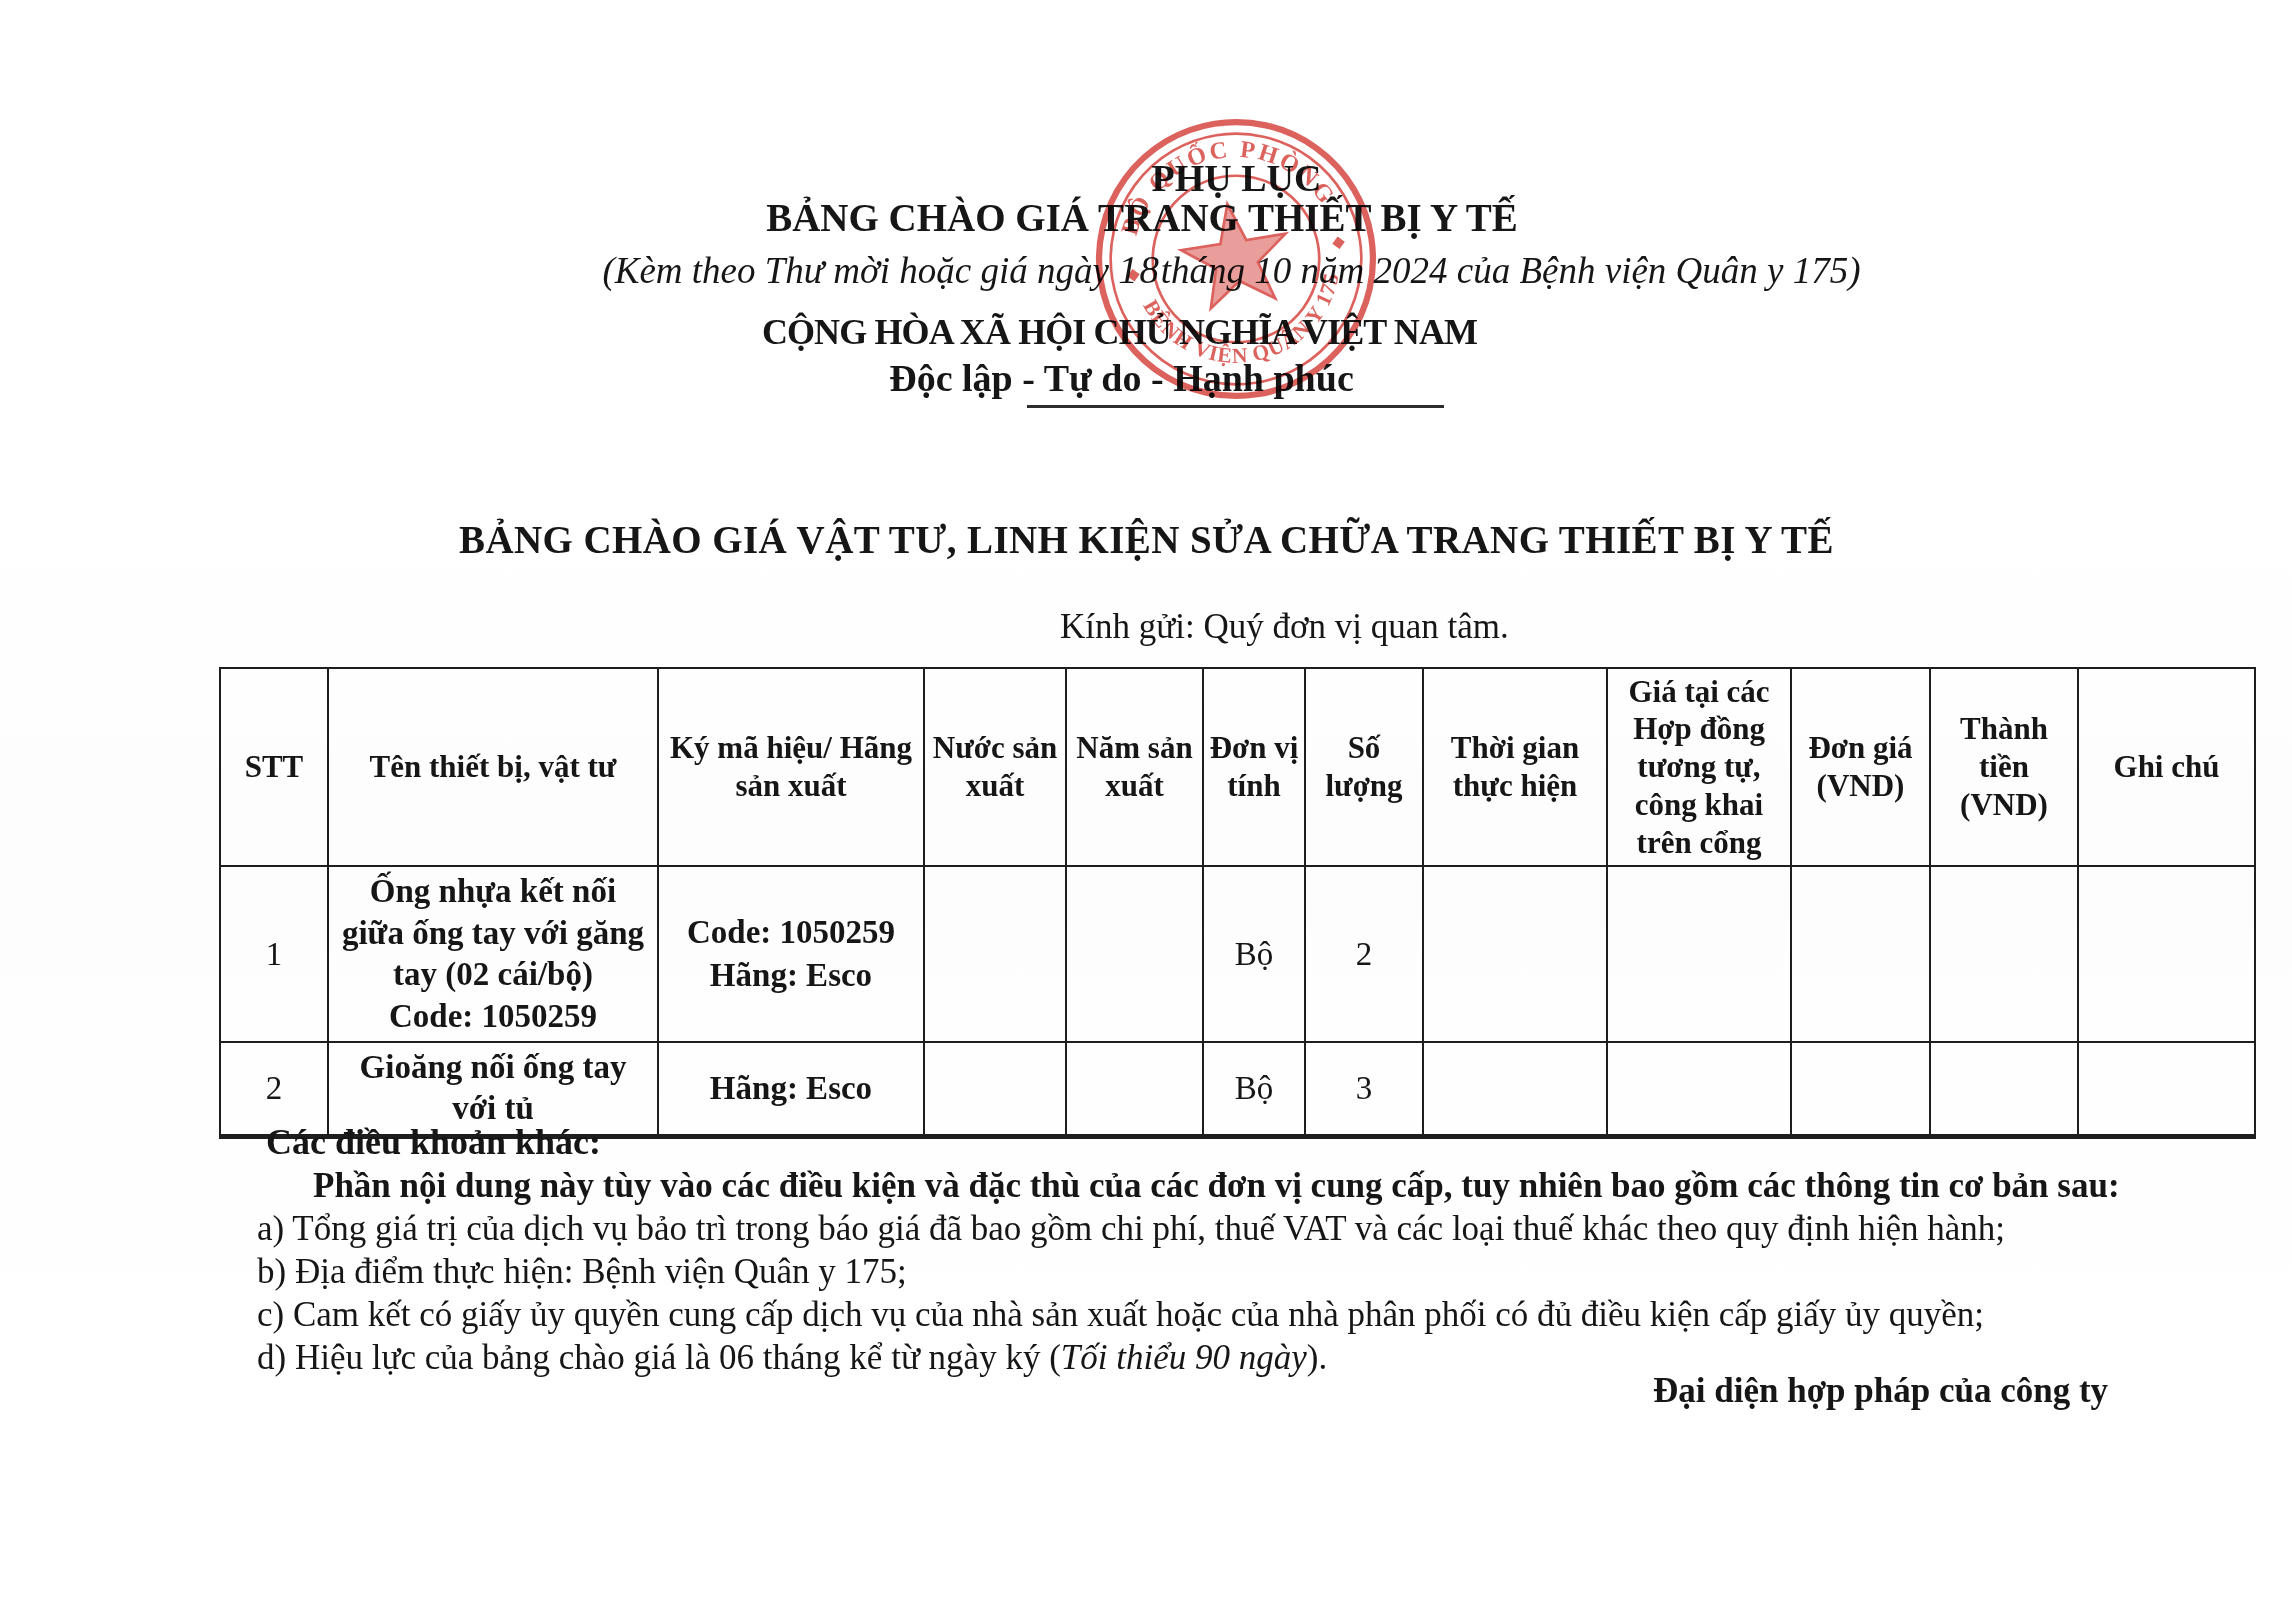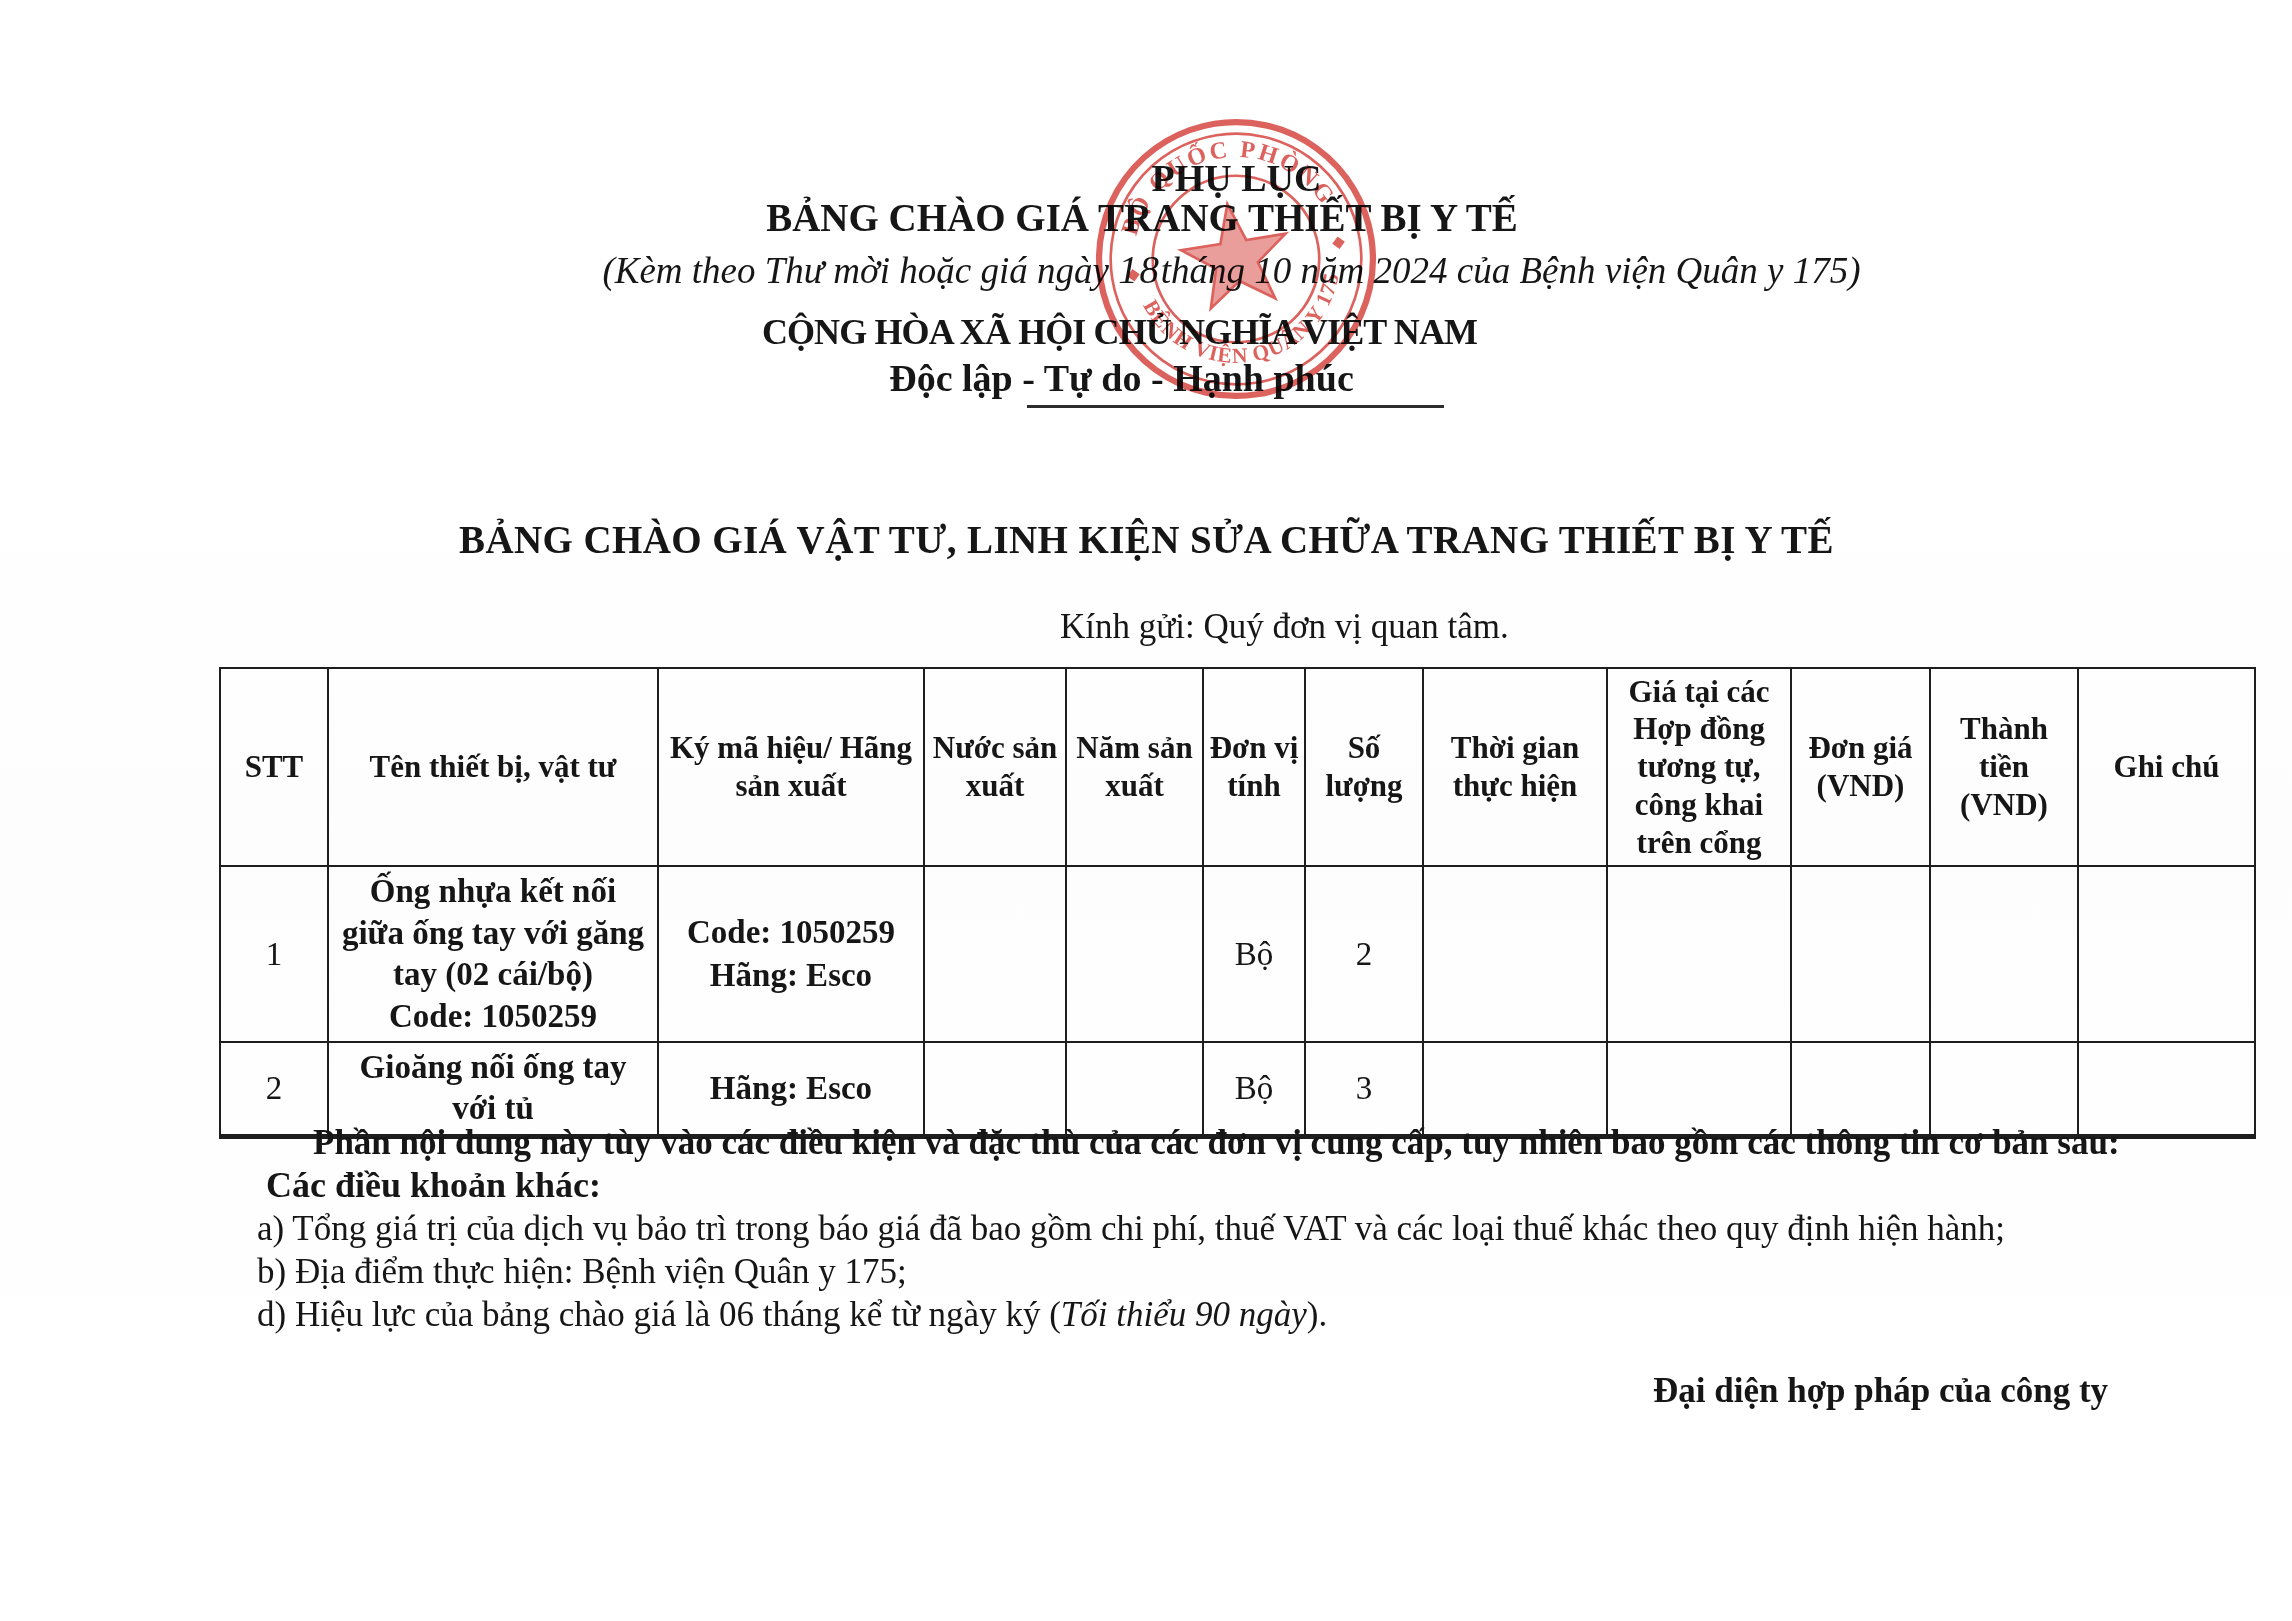--- a/index.html
+++ b/index.html
@@ -153,24 +153,25 @@
       <td></td>
       <td></td>
       <td></td>
       <td></td>
       <td></td>
     </tr>
   </tbody>
     </table>
 
   <div class="terms">
+    <div class="tline t-head">Các điều khoản khác:</div>
     <div class="tline t-intro">Phần nội dung này tùy vào các điều kiện và đặc thù của các đơn vị cung cấp, tuy nhiên bao gồm các thông tin cơ bản sau:</div>
-    <div class="tline t-head">Các điều khoản khác:</div>
     <div class="tline">a) Tổng giá trị của dịch vụ bảo trì trong báo giá đã bao gồm chi phí, thuế VAT và các loại thuế khác theo quy định hiện hành;</div>
     <div class="tline">b) Địa điểm thực hiện: Bệnh viện Quân y 175;</div>
+    <div class="tline">c) Cam kết có giấy ủy quyền cung cấp dịch vụ của nhà sản xuất hoặc của nhà phân phối có đủ điều kiện cấp giấy ủy quyền;</div>
     <div class="tline"><span>d) Hiệu lực của bảng chào giá là 06 tháng kể từ ngày ký (</span><i>Tối thiểu 90 ngày</i><span>).</span></div>
   </div>
 
   <div class="signature">Đại diện hợp pháp của công ty</div>
 
   <div class="smudge s1"></div>
   <div class="smudge s2"></div>
 </div>
 
 

